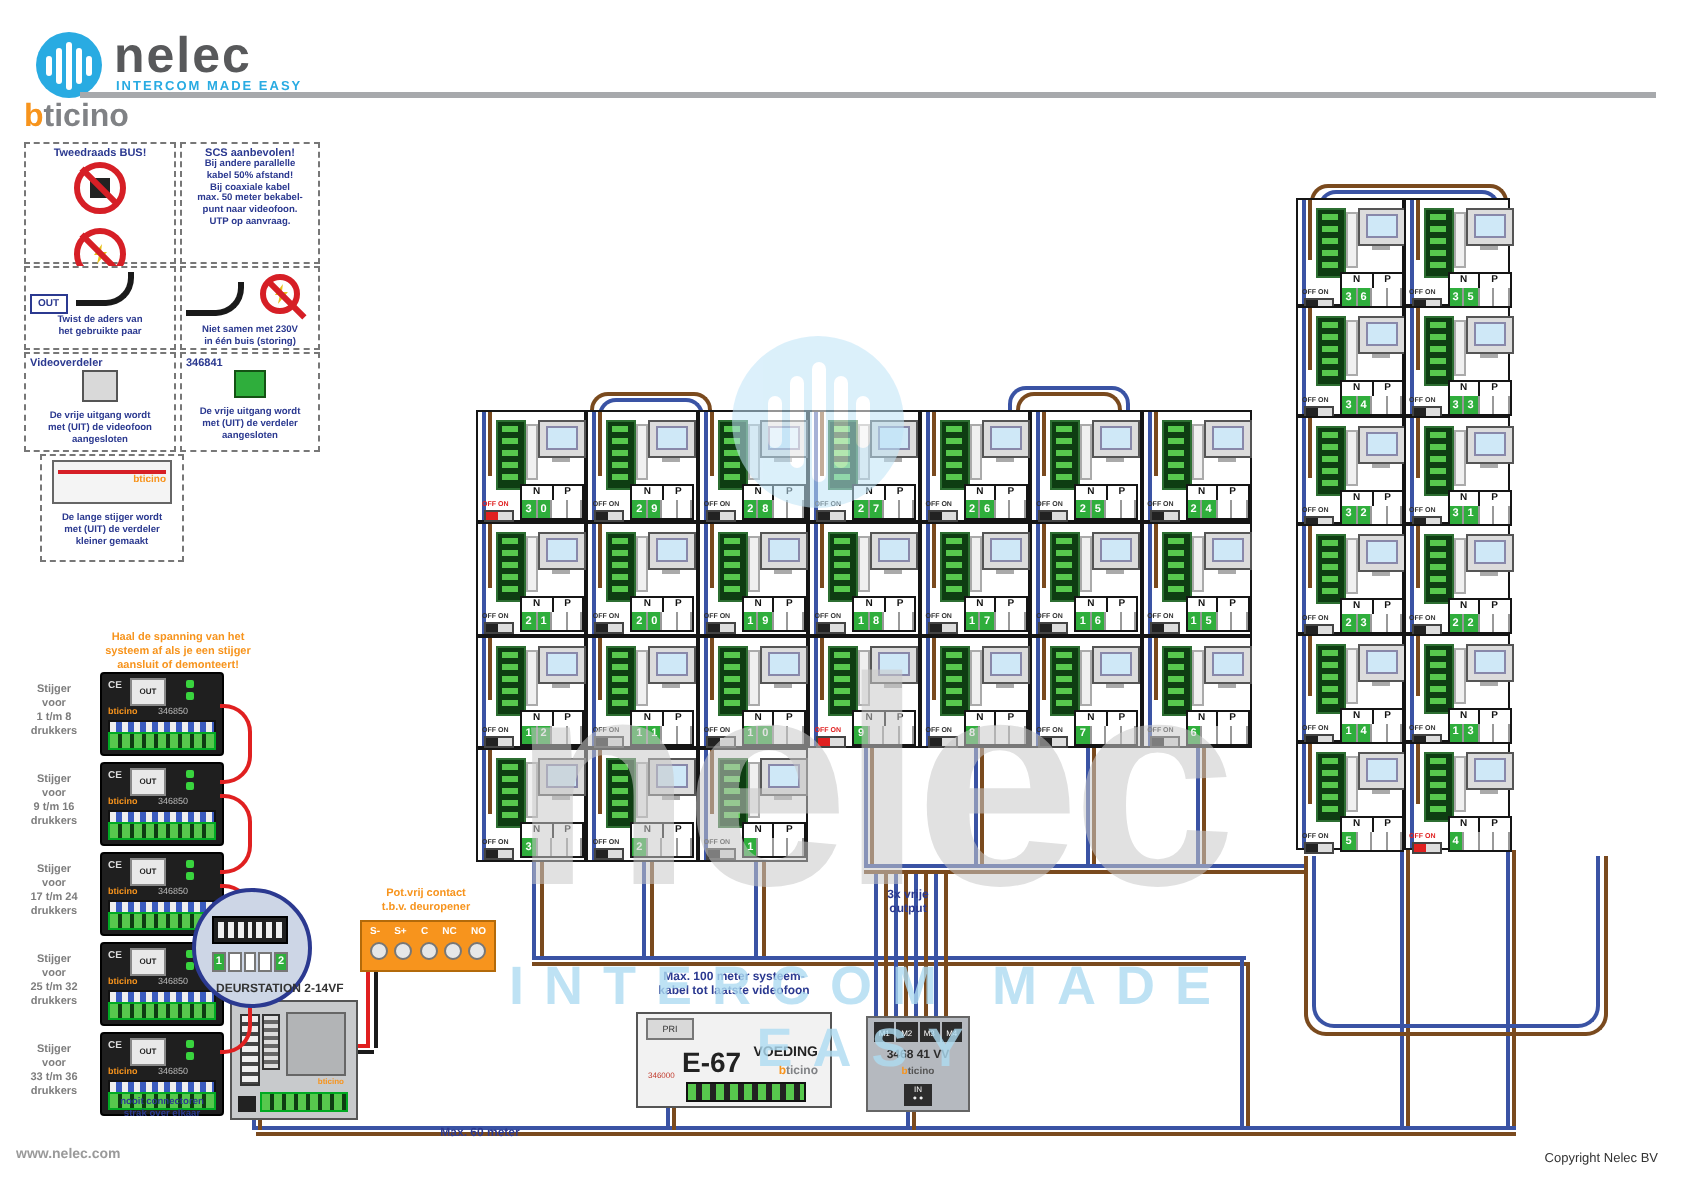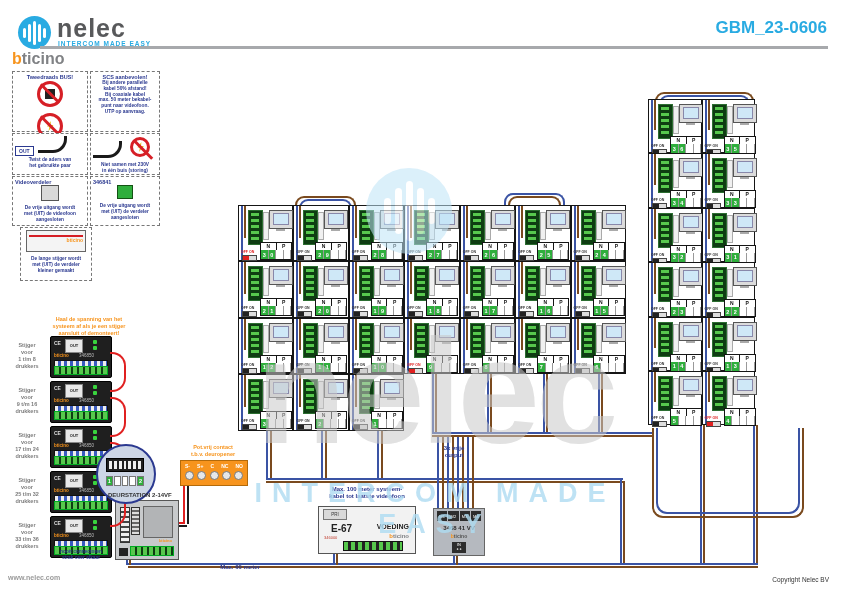--- a/index.html
+++ b/index.html
@@ -72,21 +72,21 @@
   
   #contact-title{left:168px;top:444px;width:90px;text-align:center;font-size:5.5px;font-weight:bold;color:#F7941D;line-height:1.2;z-index:3;}
   #contact-box{left:180px;top:460px;width:68px;height:26px;background:#F7941D;border:1px solid #b36a0a;z-index:3;box-sizing:border-box;}
   #contact-box .tl{display:flex;justify-content:space-between;padding:2px 4px 0;font-size:5px;font-weight:bold;color:#fff;}
   #contact-box .screws{display:flex;justify-content:space-between;padding:2px 4px;}
   #contact-box .screws i{width:7px;height:7px;border-radius:50%;background:#e6e7e8;border:1px solid #777;display:block;}
   
   #psu{left:318px;top:506px;width:96px;height:46px;background:#f2f2f2;border:1px solid #555;z-index:3;}
   #psu .pri{position:absolute;left:4px;top:2px;width:22px;height:9px;background:#d9d9d9;border:1px solid #777;
      font-size:4.5px;text-align:center;line-height:9px;color:#333;}
-  #psu .model{position:absolute;left:12px;top:16px;font-size:10px;font-weight:bold;color:#222;}
+  #psu .model{position:absolute;left:22px;top:16px;font-size:14px;font-weight:bold;color:#222;}
   #psu .voeding{position:absolute;right:6px;top:16px;font-size:7px;font-weight:bold;color:#222;}
   #psu .code{position:absolute;left:5px;top:28px;font-size:4px;color:#c0392b;}
   #psu .brandtag{position:absolute;right:6px;top:26px;font-size:6px;font-weight:bold;color:#808285;}
   #psu .brandtag b{color:#F7941D;}
   #psu .terms{position:absolute;left:24px;bottom:2px;width:58px;height:8px;
      background:repeating-linear-gradient(90deg,#57c84d 0 4px,#222 4px 7px);border:1px solid #111;}
   
   #dist{left:433px;top:508px;width:50px;height:46px;background:#b5b9bf;border:1px solid #666;z-index:3;}
   #dist .ports{position:absolute;left:3px;top:2px;right:3px;height:10px;display:flex;gap:1px;}
   #dist .ports i{flex:1;background:#2d2d2d;color:#fff;font-size:4px;font-style:normal;
@@ -148,21 +148,20 @@
   <div class="abs" id="logo-circle">
     <i style="height:10px"></i>
       <i style="height:18px"></i>
       <i style="height:24px"></i>
       <i style="height:18px"></i>
       <i style="height:10px"></i>
   </div>
   <div class="abs" id="brand">nelec</div>
   <div class="abs" id="tagline">INTERCOM MADE EASY</div>
   <div class="abs" id="subbrand"><b>b</b><span>ticino</span></div>
-  <div class="abs" id="docnum">GBM_23-0606</div>
   <div class="abs" id="hrule"></div>
 
 
   <div class="abs nbox" style="left:12px;top:71px;width:76px;height:61px;">
     <div class="ti">Tweedraads BUS!</div>
     <span class="nosign"><span class="glyph"></span></span>
     <span class="nosign"><span class="glyph bolt"></span></span>
     <div class="tx pre">Bij een aderpaar altijd
 beide aders van het-
 zelfde paar gebruiken</div>

